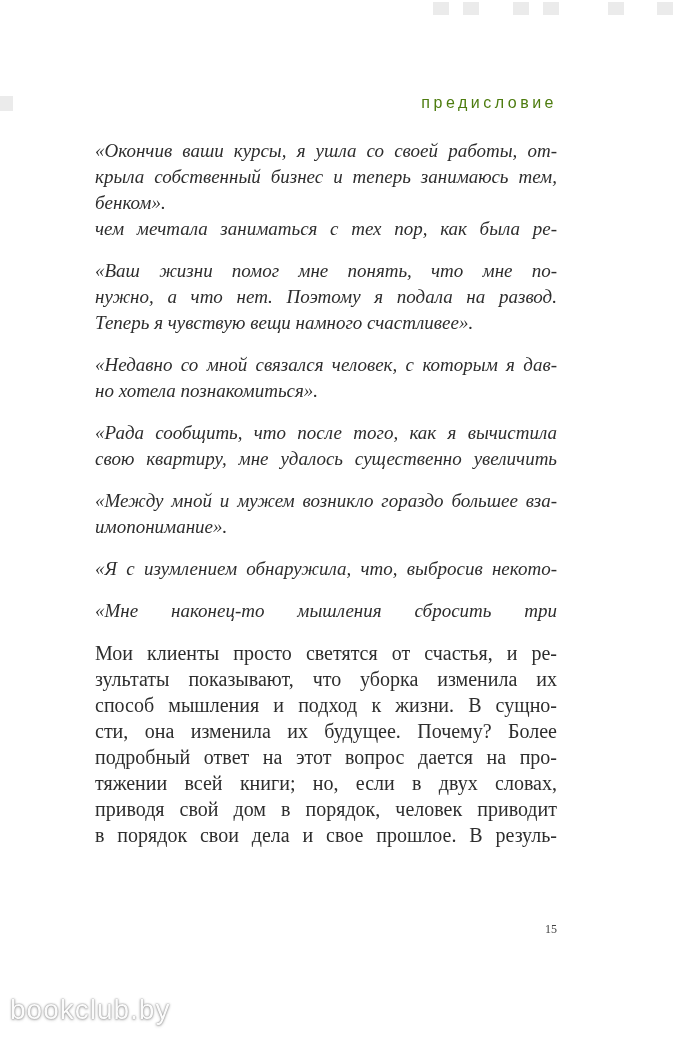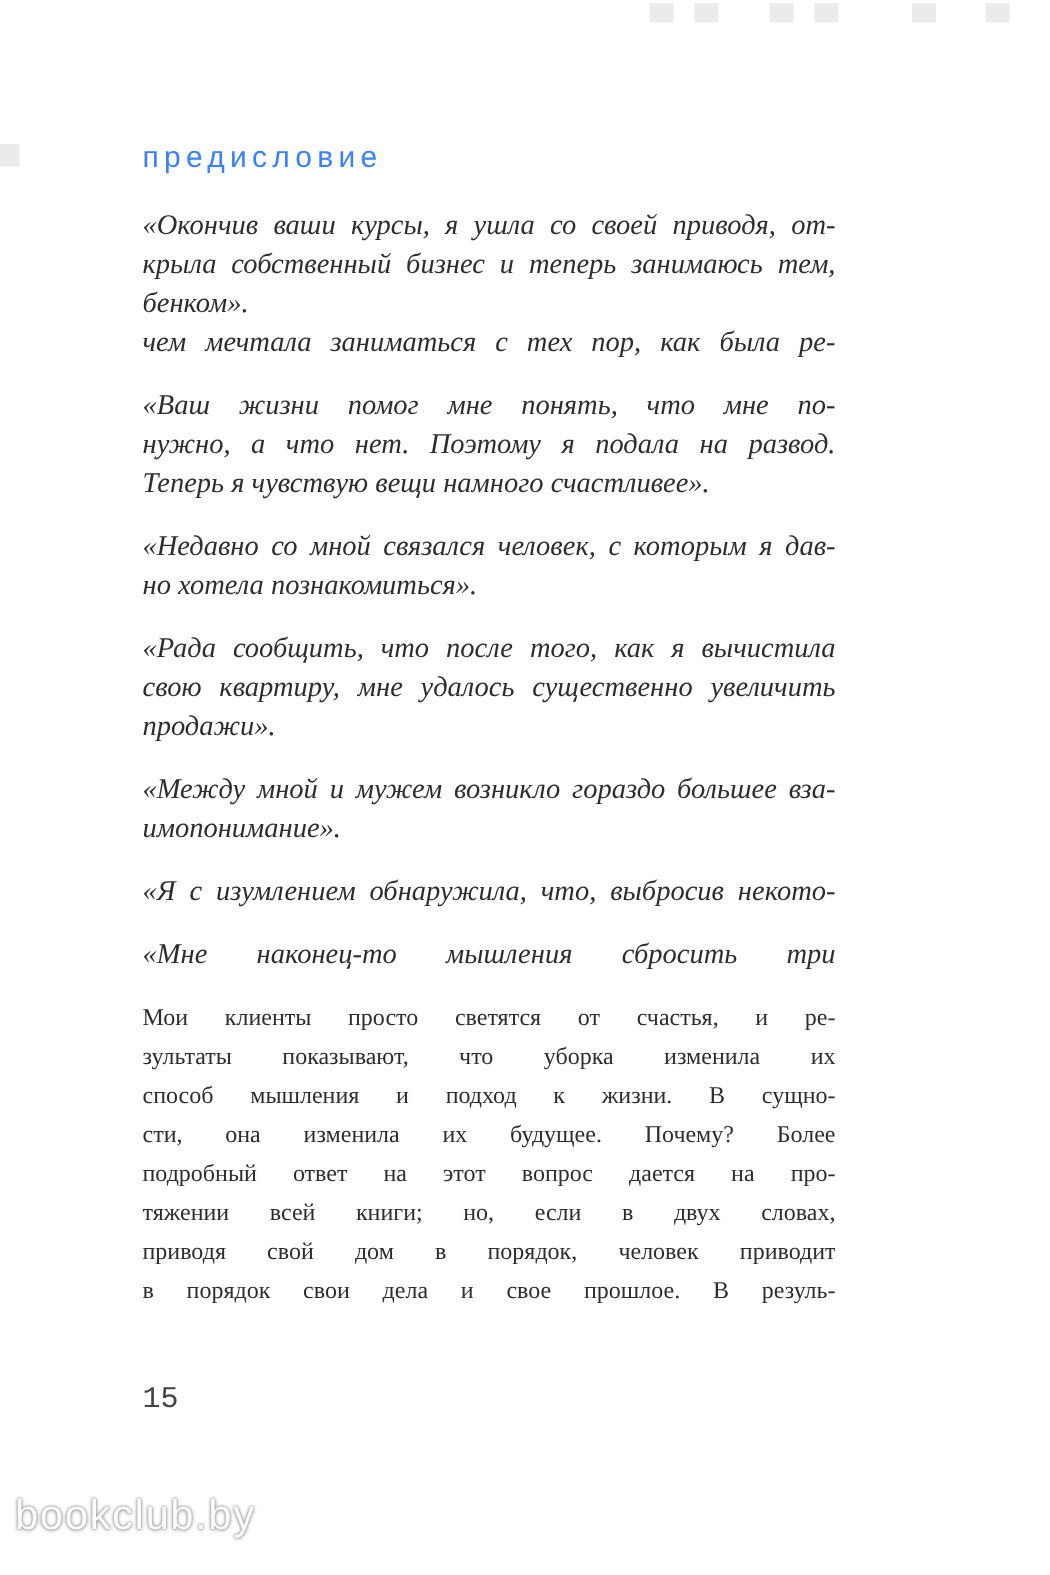--- a/index.html
+++ b/index.html
@@ -1,29 +1,29 @@
 <!DOCTYPE html>
 <html><head>
 <meta charset="utf-8">
 <style>
   html,body{margin:0;padding:0;background:#ffffff;}
   .page{position:relative;width:700px;height:1050px;background:#ffffff;overflow:hidden;
         font-family:"Liberation Serif", serif;}
   .scan-sq{position:absolute;top:2px;width:16px;height:13px;background:#ebebeb;}
   .scan-edge{position:absolute;left:0;top:96px;width:13px;height:15px;background:#ebebeb;}
-  .header{position:absolute;top:94px;left:95px;width:462px;text-align:left;
-          font-family:"Liberation Sans", sans-serif;font-size:20px;font-weight:400;
-          letter-spacing:3.5px;color:#3b82f6;}
+  .header{position:absolute;top:94px;left:95px;width:462px;text-align:right;
+          font-family:"Liberation Sans", sans-serif;font-size:16px;font-weight:400;
+          letter-spacing:3.5px;color:#4d7c0f;}
   .content{position:absolute;left:95px;top:138px;width:462px;color:#2d2d2d;}
   .quote{margin:0 0 16px 0;font-style:italic;font-size:19px;line-height:26px;}
   .ln{text-align:justify;text-align-last:justify;height:26px;overflow:hidden;}
   .ln.last{text-align-last:left;}
-  .body-par{margin-top:8px;font-size:16px;line-height:26px;font-style:normal;}
-  .pagenum{position:absolute;top:922px;left:95px;width:462px;text-align:left;
-           font-family:Liberation Mono, monospace;font-size:20px;color:#424242;}
+  .body-par{margin-top:8px;font-size:20px;line-height:26px;font-style:normal;}
+  .pagenum{position:absolute;top:922px;left:95px;width:462px;text-align:right;
+           font-family:Liberation Serif, serif;font-size:12px;color:#424242;}
   .watermark{position:absolute;left:10px;top:994px;
              font-family:"Liberation Sans", sans-serif;font-size:28px;font-weight:400;
              letter-spacing:1px;color:#fbfbfb;
              text-shadow:0 0 2px rgba(130,130,130,0.85), 0 1px 3px rgba(110,110,110,0.45),
                          0 0 1px rgba(120,120,120,0.6);}
 </style>
 </head>
 <body>
 
 <div class="page">
@@ -34,41 +34,40 @@
   <div class="scan-sq" style="left:543px"></div>
   <div class="scan-sq" style="left:608px"></div>
   <div class="scan-sq" style="left:657px"></div>
   <div class="scan-edge"></div>
 
   <div class="header">предисловие</div>
 
   <div class="content">
 
     <blockquote class="quote">
-      <div class="ln">«Окончив ваши курсы, я ушла со своей приводя, от-</div>
+      <div class="ln">«Окончив ваши курсы, я ушла со своей работы, от-</div>
       <div class="ln">крыла собственный бизнес и теперь занимаюсь тем,</div>
       <div class="ln last">бенком».</div>
       <div class="ln">чем мечтала заниматься с тех пор, как была ре-</div>
     </blockquote>
 
     <blockquote class="quote">
       <div class="ln">«Ваш жизни помог мне понять, что мне по-настоящему</div>
       <div class="ln">нужно, а что нет. Поэтому я подала на развод.</div>
       <div class="ln last">Теперь я чувствую вещи намного счастливее».</div>
     </blockquote>
 
     <blockquote class="quote">
       <div class="ln">«Недавно со мной связался человек, с которым я дав-</div>
       <div class="ln last">но хотела познакомиться».</div>
     </blockquote>
 
     <blockquote class="quote">
       <div class="ln">«Рада сообщить, что после того, как я вычистила</div>
       <div class="ln">свою квартиру, мне удалось существенно увеличить</div>
-      <div class="ln last">продажи».</div>
     </blockquote>
 
     <blockquote class="quote">
       <div class="ln">«Между мной и мужем возникло гораздо большее вза-</div>
       <div class="ln last">имопонимание».</div>
     </blockquote>
 
     <blockquote class="quote">
       <div class="ln">«Я с изумлением обнаружила, что, выбросив некото-</div>
     </blockquote>

